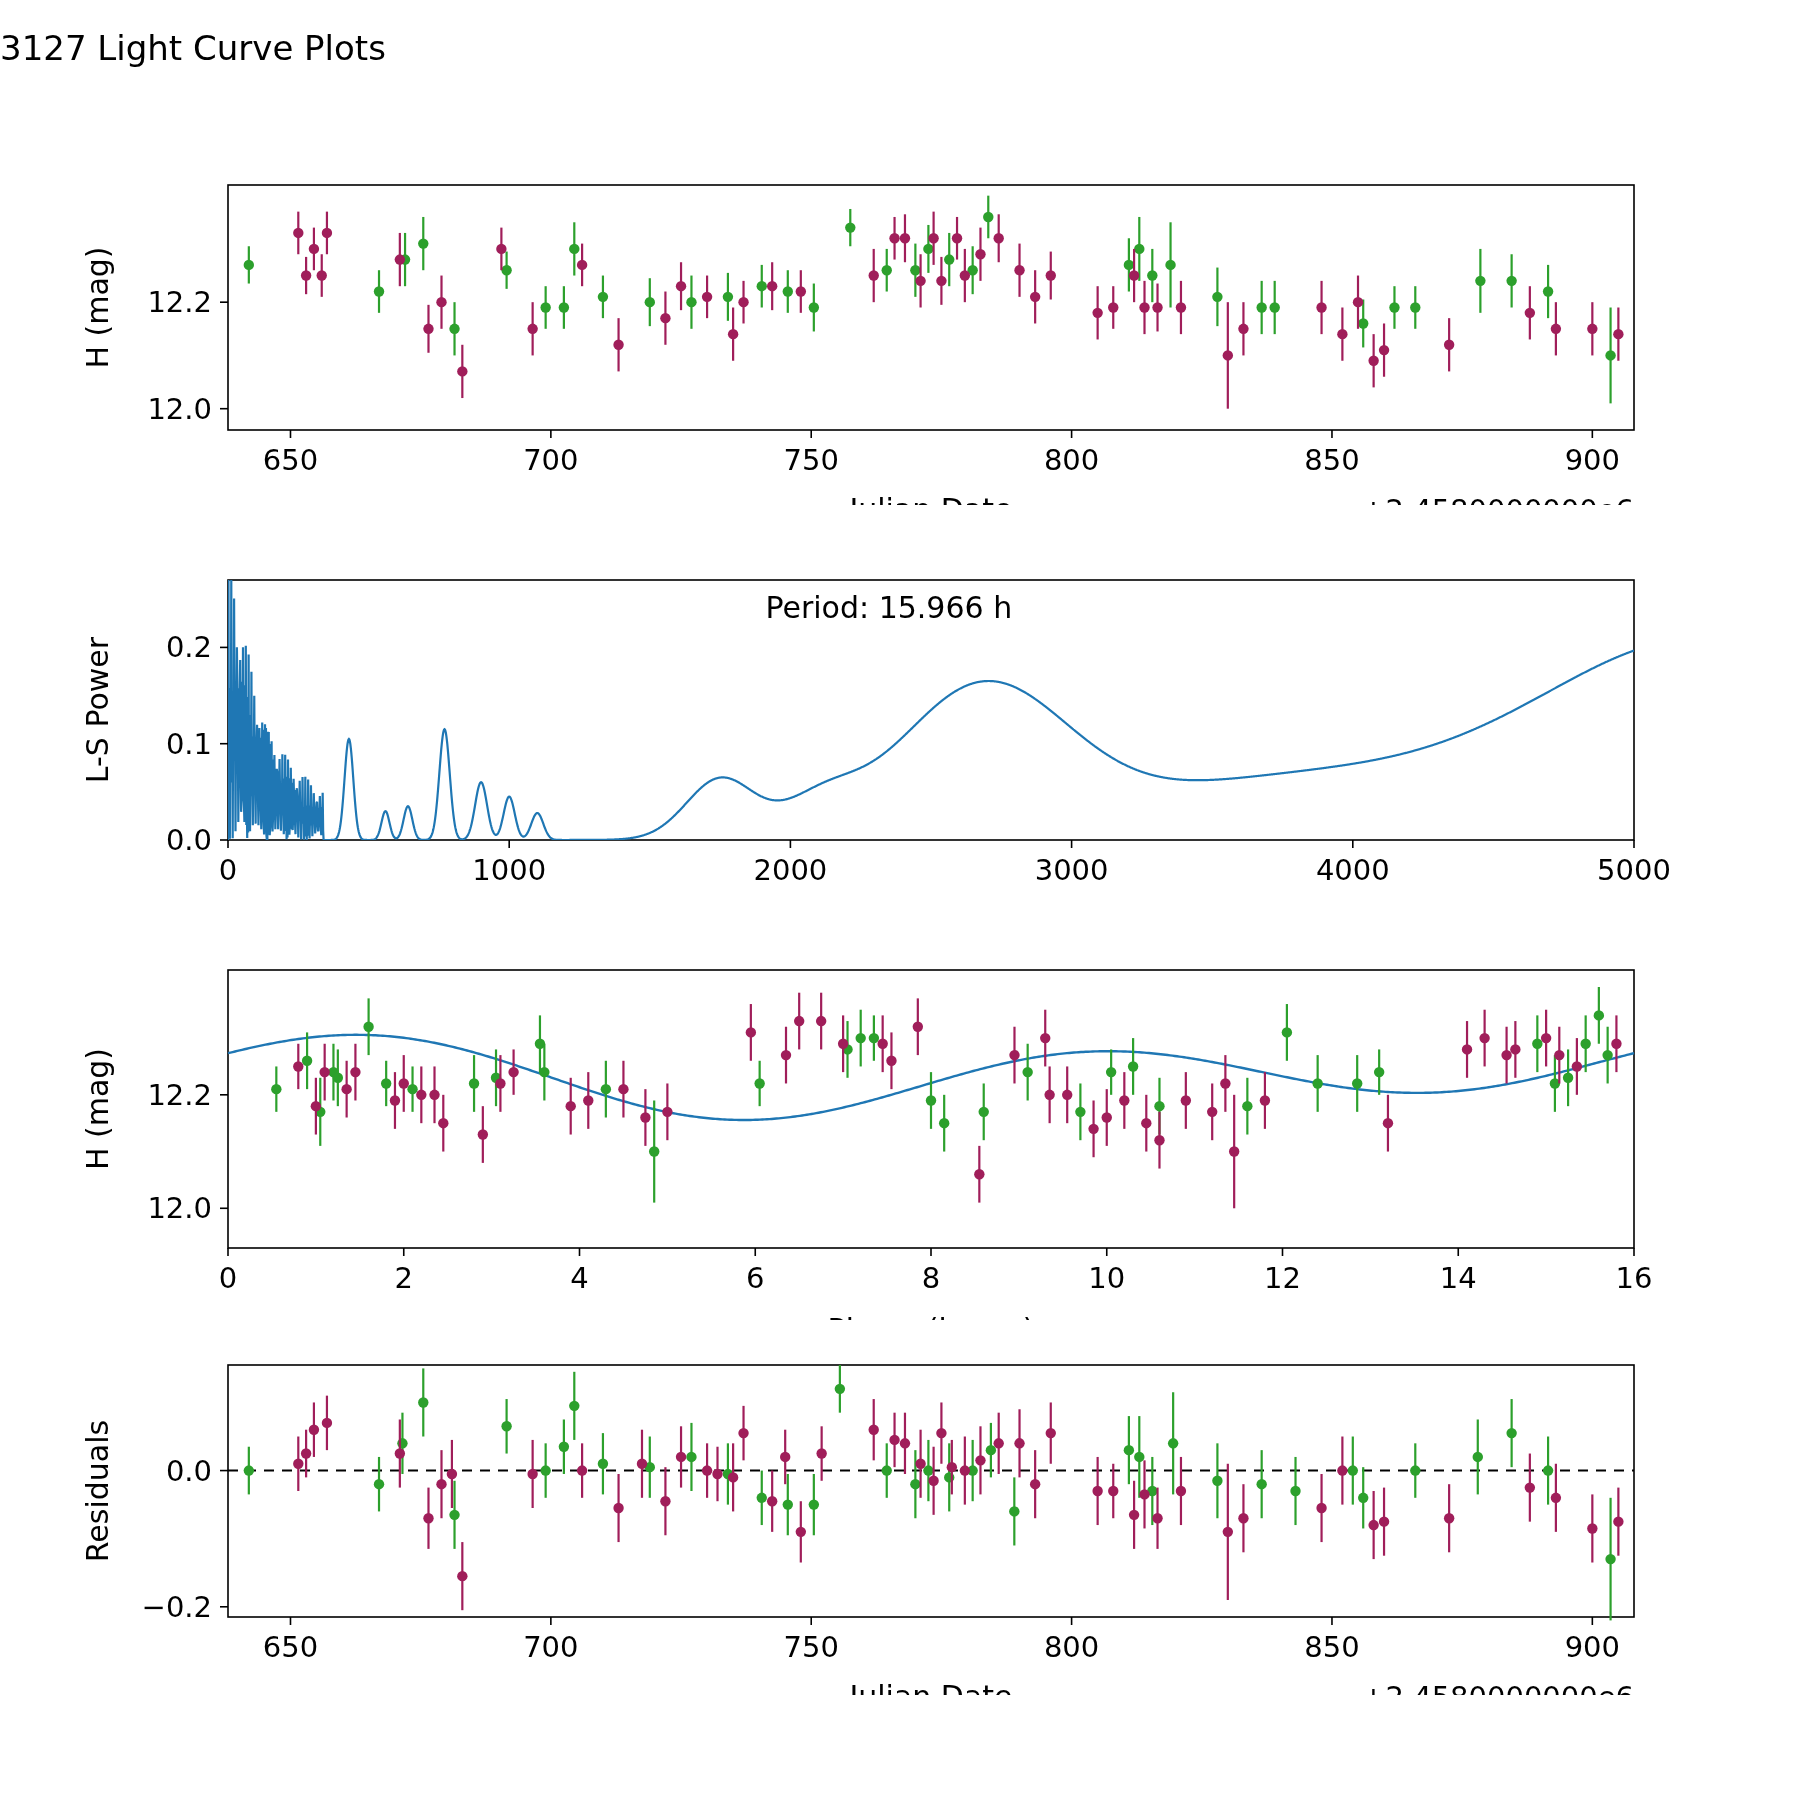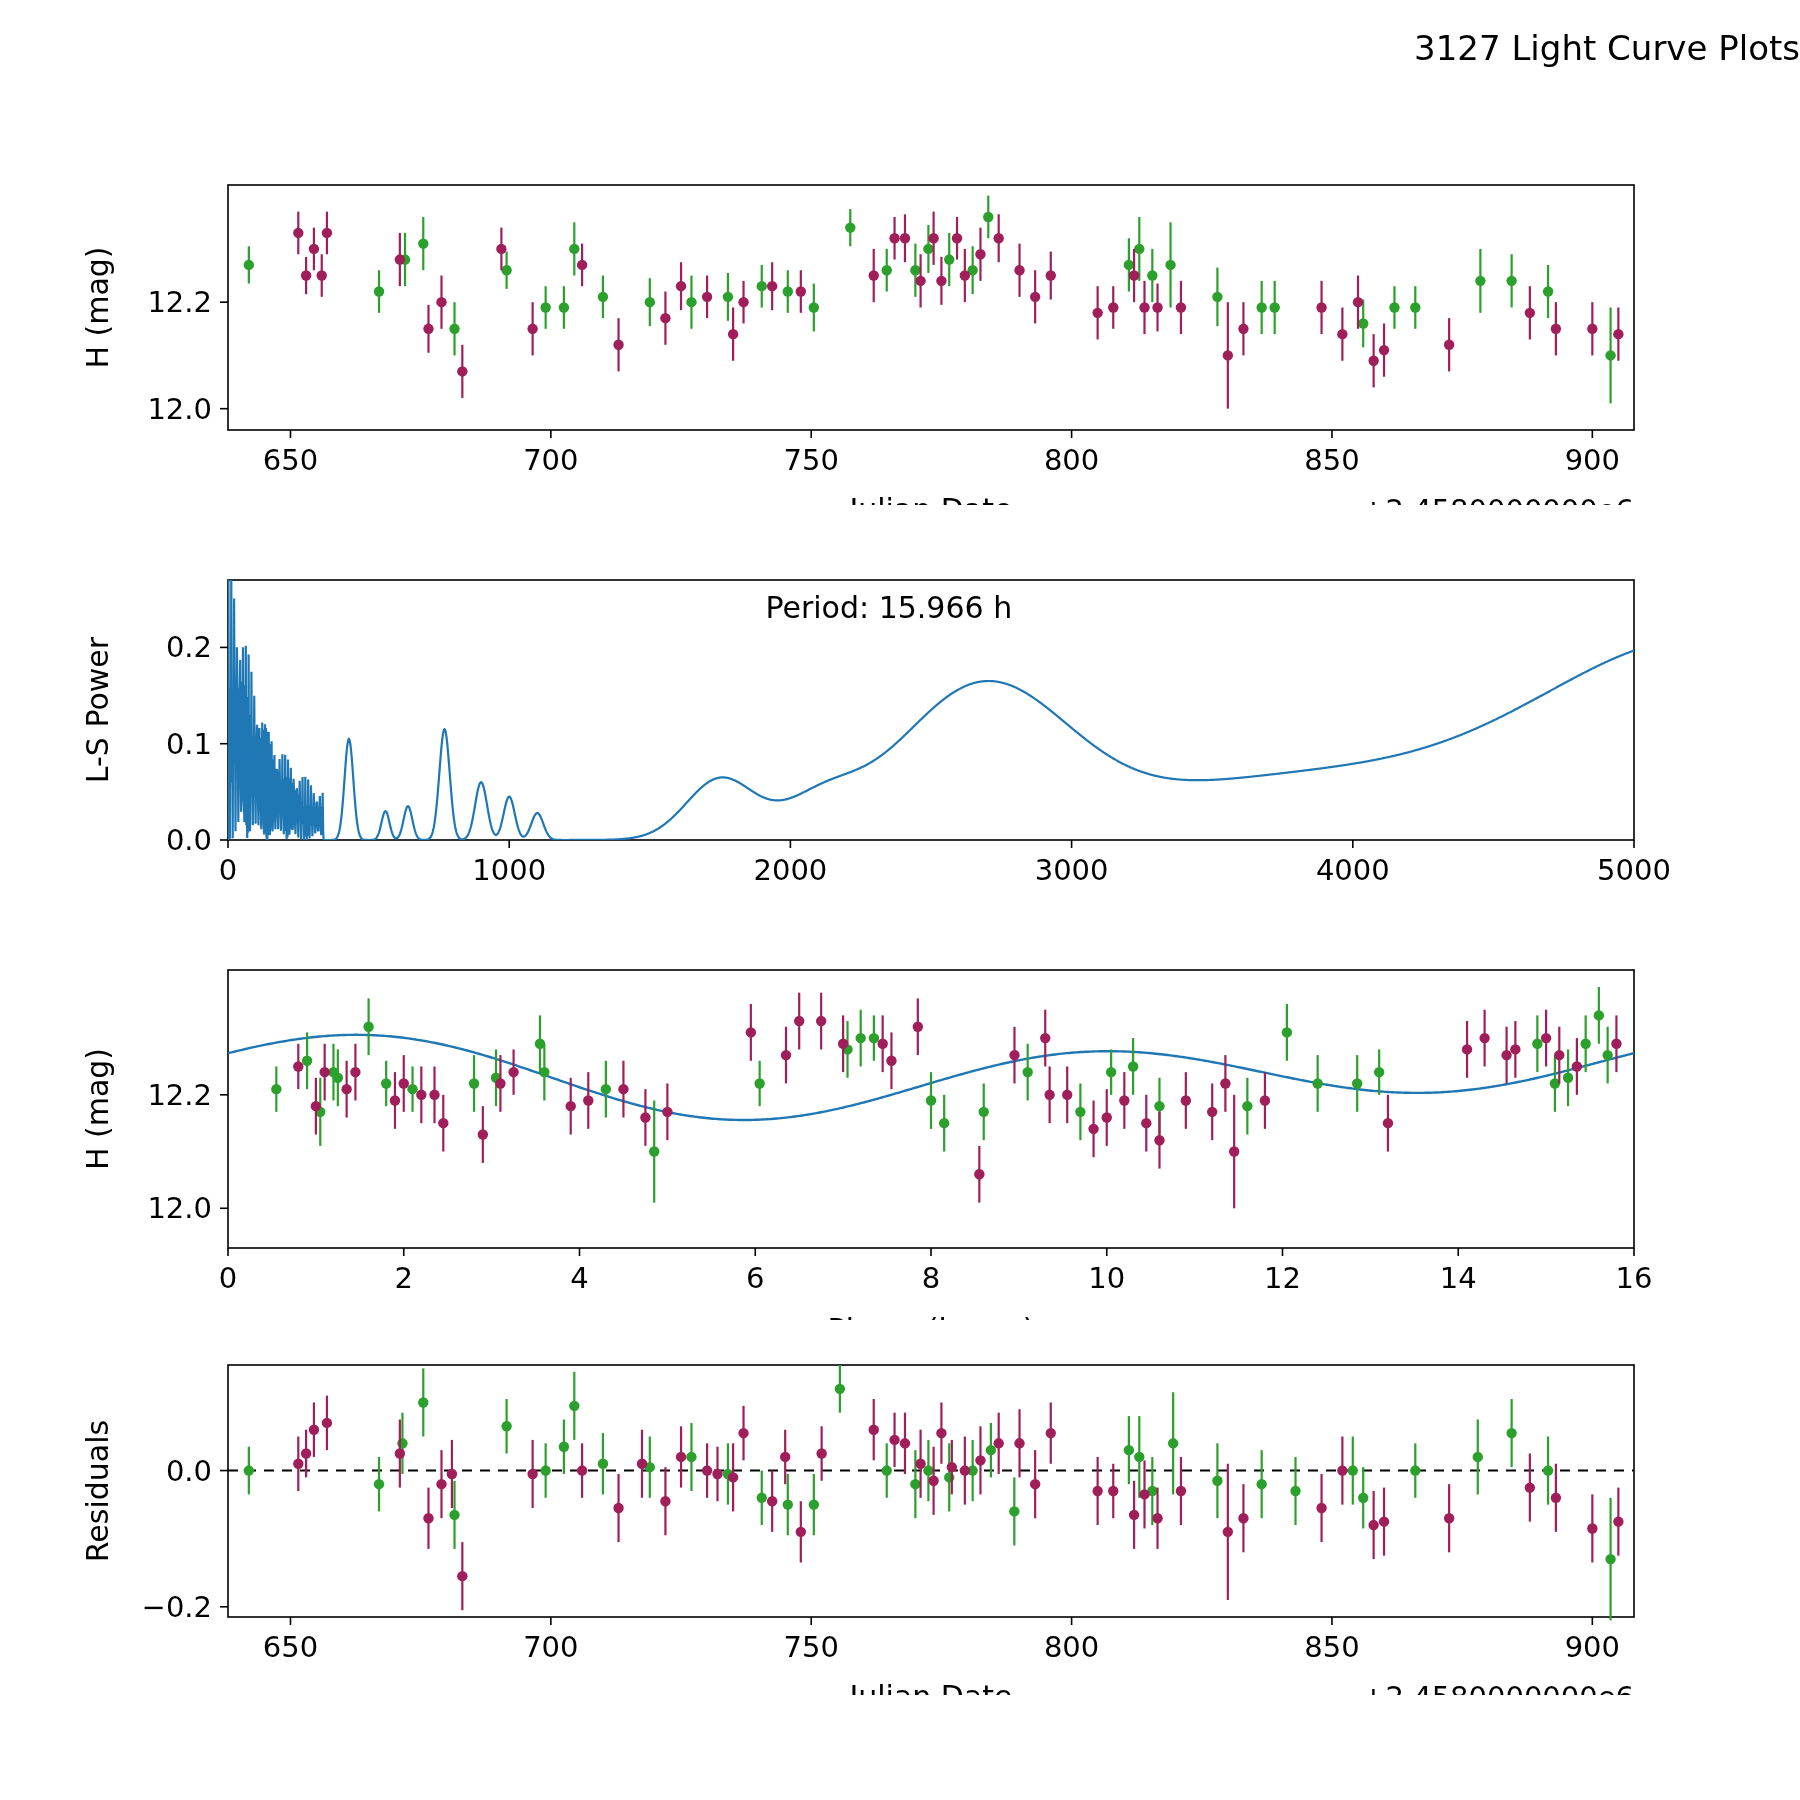--- a/index.html
+++ b/index.html
@@ -19,21 +19,21 @@
     position: absolute;
     left: 0; top: 0;
     width: 1800px;
     height: 1800px;
   }
   .fig-title {
     position: absolute;
     left: 0;
     top: 28px;
     width: 1800px;
-    text-align: right;
+    text-align: left;
     font-size: 34px;
     color: #000;
   }
   .panel {
     position: absolute;
   }
   .panel svg {
     display: block;
   }
   .axis-label {

